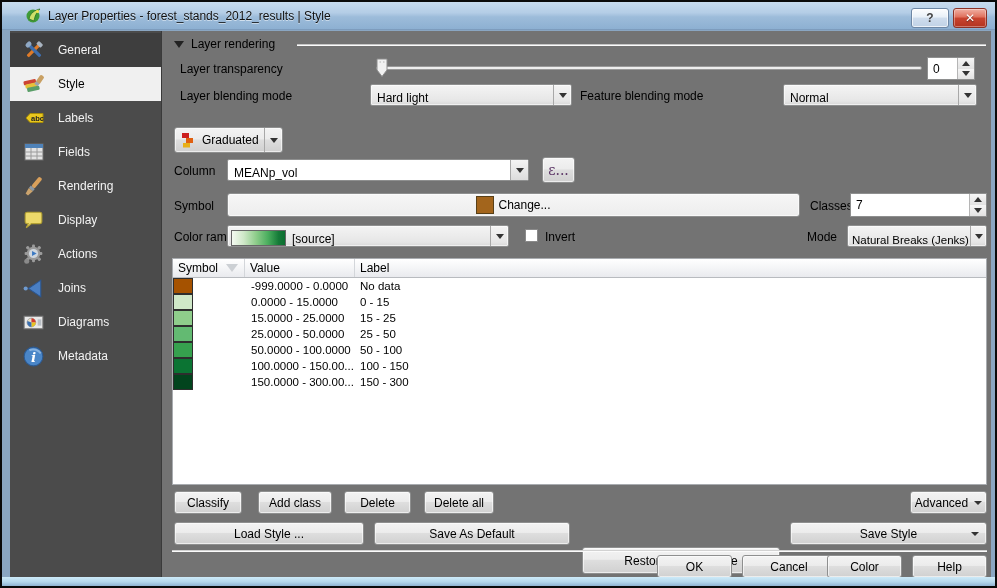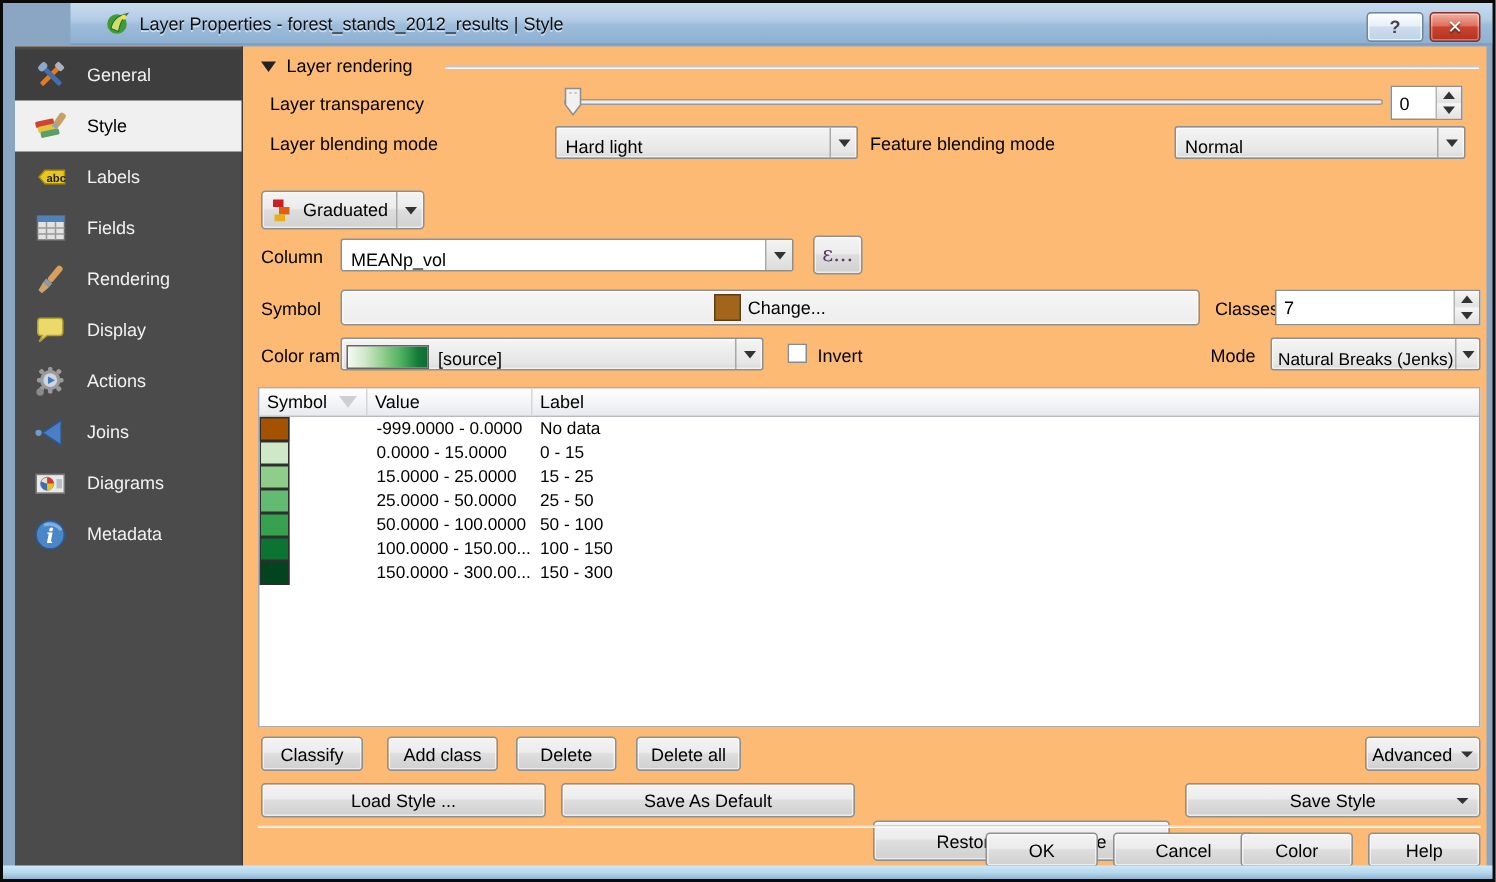--- a/index.html
+++ b/index.html
@@ -8,36 +8,36 @@
 
   .window { position:relative; width:997px; height:588px; background:#8aa6c2;
             border:2px solid #0a0a0a; overflow:hidden; }
   .bottom-glow { position:absolute; left:0; right:0; bottom:0; height:9px;
                  background:linear-gradient(180deg,#cdeaf8,#b4d7ec 55%,#8fb3d2); }
 
   
   .titlebar { position:absolute; left:0; top:0; right:0; height:28px;
               background:linear-gradient(180deg,#c7dbee 0%,#b4cde6 40%,#9dbcda 55%,#8db0d2 100%);
               display:flex; align-items:center; padding-left:23px;
-              border-bottom:1px solid #7d9cbd;margin-left:45px; }
+              border-bottom:1px solid #7d9cbd; }
   .titlebar .title { margin-left:6px; color:#101010; text-shadow:0 1px 0 rgba(255,255,255,.55); }
   .cap-btn { position:absolute; top:6px; height:20px; border-radius:3px;
              display:flex; align-items:center; justify-content:center;
              font-weight:bold; cursor:default; }
   .help-btn { right:46px; width:38px; border:1px solid #6d87a5;
               background:linear-gradient(180deg,#fcfdfe,#e8f0f8 45%,#cfdded 50%,#c0d2e6);
               color:#444; box-shadow:inset 0 0 0 1px rgba(255,255,255,.7); }
   .close-btn { right:8px; width:34px; border:1px solid #8c3126;
                background:linear-gradient(180deg,#f0b0a4 0%,#e0705c 45%,#c94430 50%,#b23320 100%);
                color:#fff; text-shadow:0 1px 1px rgba(0,0,0,.5);
                box-shadow:inset 0 0 0 1px rgba(255,255,255,.35); }
 
   
   .dialog { position:absolute; left:8px; top:29px; width:981px; height:547px;
-            background:#fdba74; }
+            background:#737373; }
 
   
   .sidebar { position:absolute; left:0; top:0; width:152px; height:100%;
              background:#4b4b4b; border-right:1px solid #3a3a3a; }
   .side-item { position:absolute; left:0; width:100%; height:34px;
                display:flex; align-items:center; color:#f2f2f2; cursor:default; }
   .side-item .s-ico { position:absolute; left:10px; width:27px; height:27px;
                       display:flex; align-items:center; justify-content:center; }
   .side-item .s-lbl { position:absolute; left:48px; }
   .side-item.first { background:#3e3e3e; }

